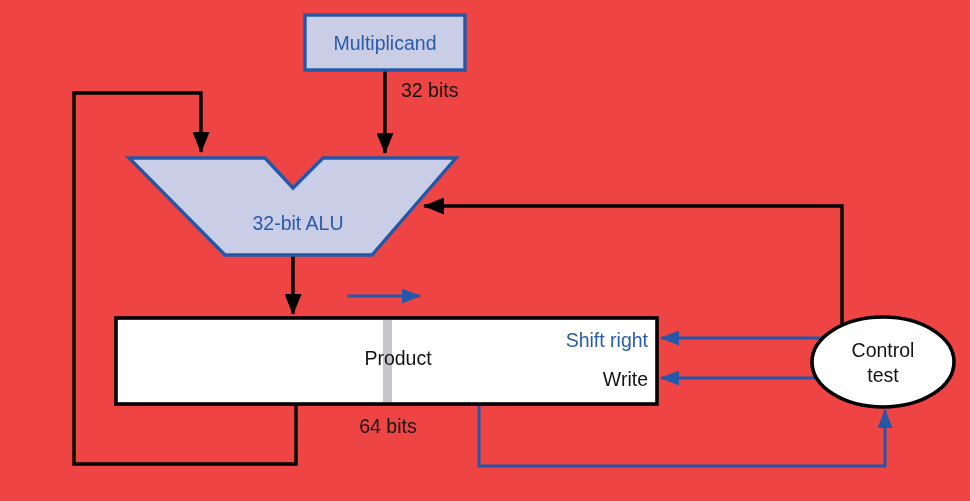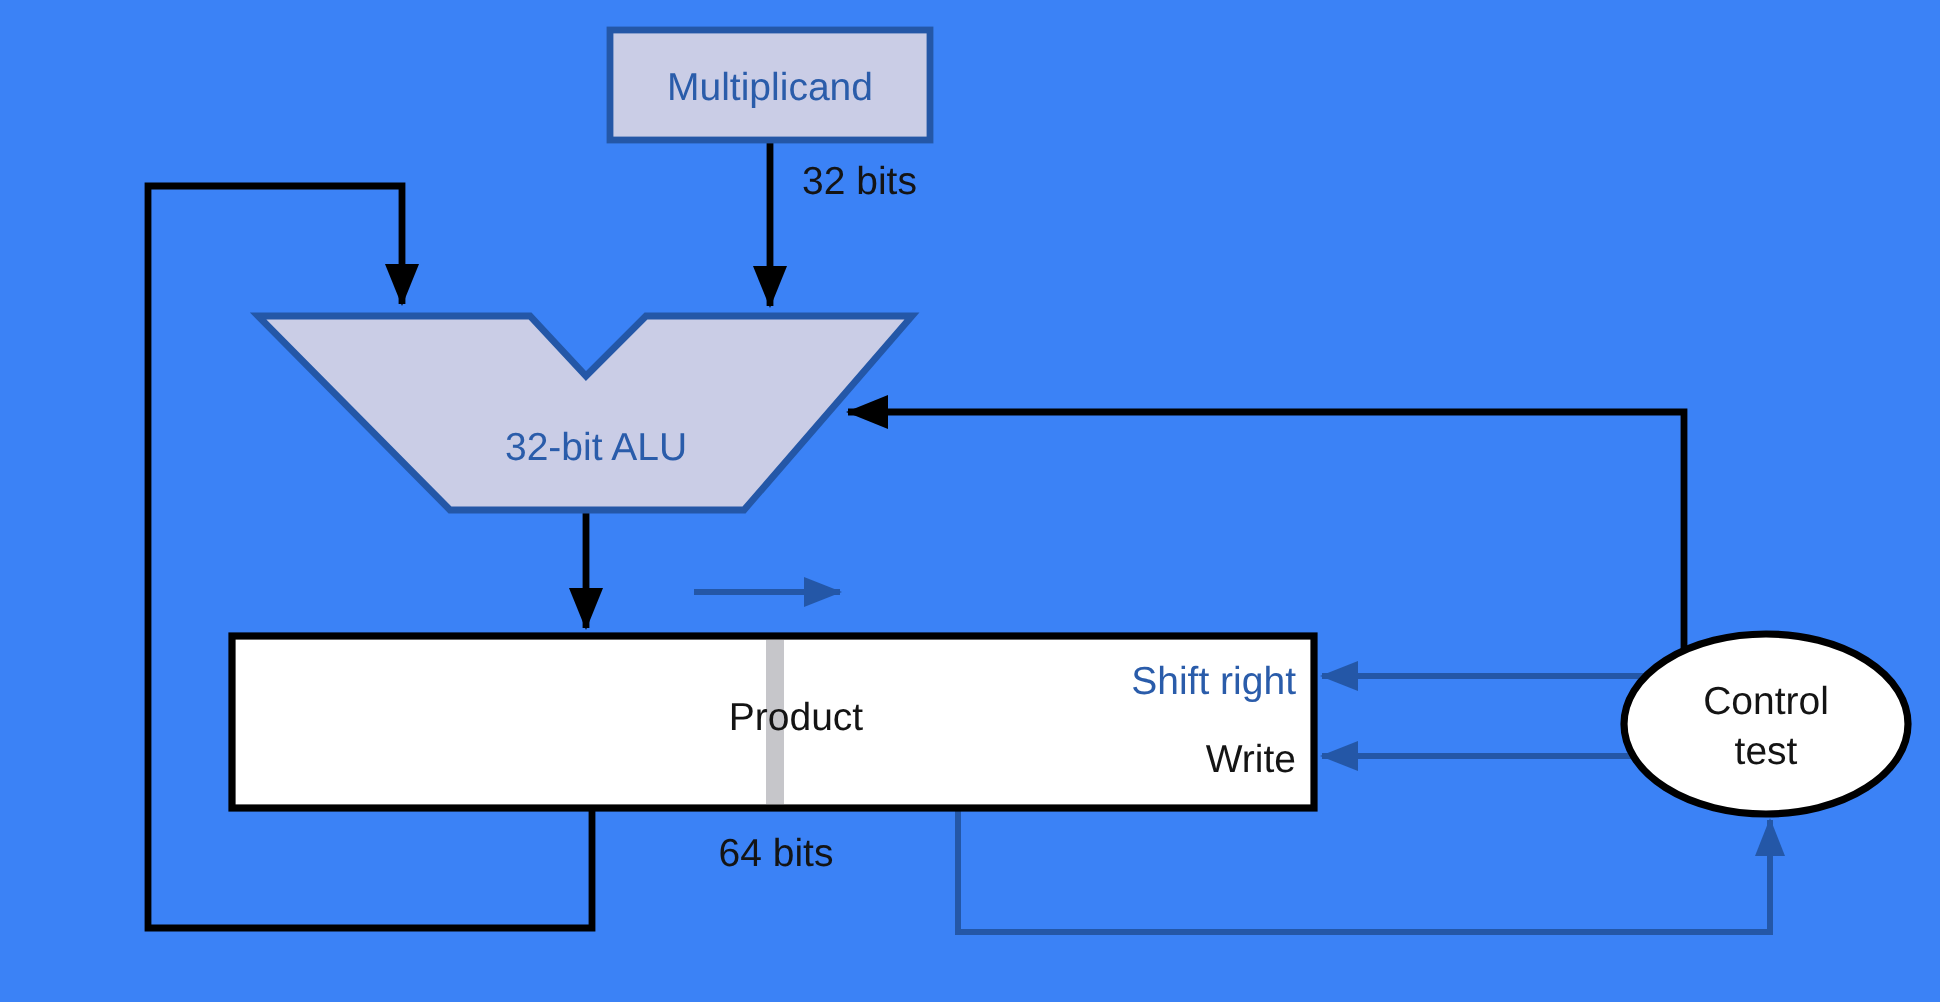--- a/index.html
+++ b/index.html
@@ -1,20 +1,20 @@
 <!DOCTYPE html>
 <html><head>
 <meta charset="utf-8">
 <style>
   html, body { margin: 0; padding: 0; background: #ffffff; }
   .stage {
     position: relative;
     width: 970px;
     height: 501px;
-    background: #3b82f6;
+    background: #ef4444;
     overflow: hidden;
     font-family: "Liberation Sans", sans-serif;
   }
   svg { display: block; }
 
   
   .wire { fill: none; }
   .wire.black { stroke: #000000; stroke-width: 3.4; }
   .wire.blue  { stroke: #2457a7; stroke-width: 3; }
 

